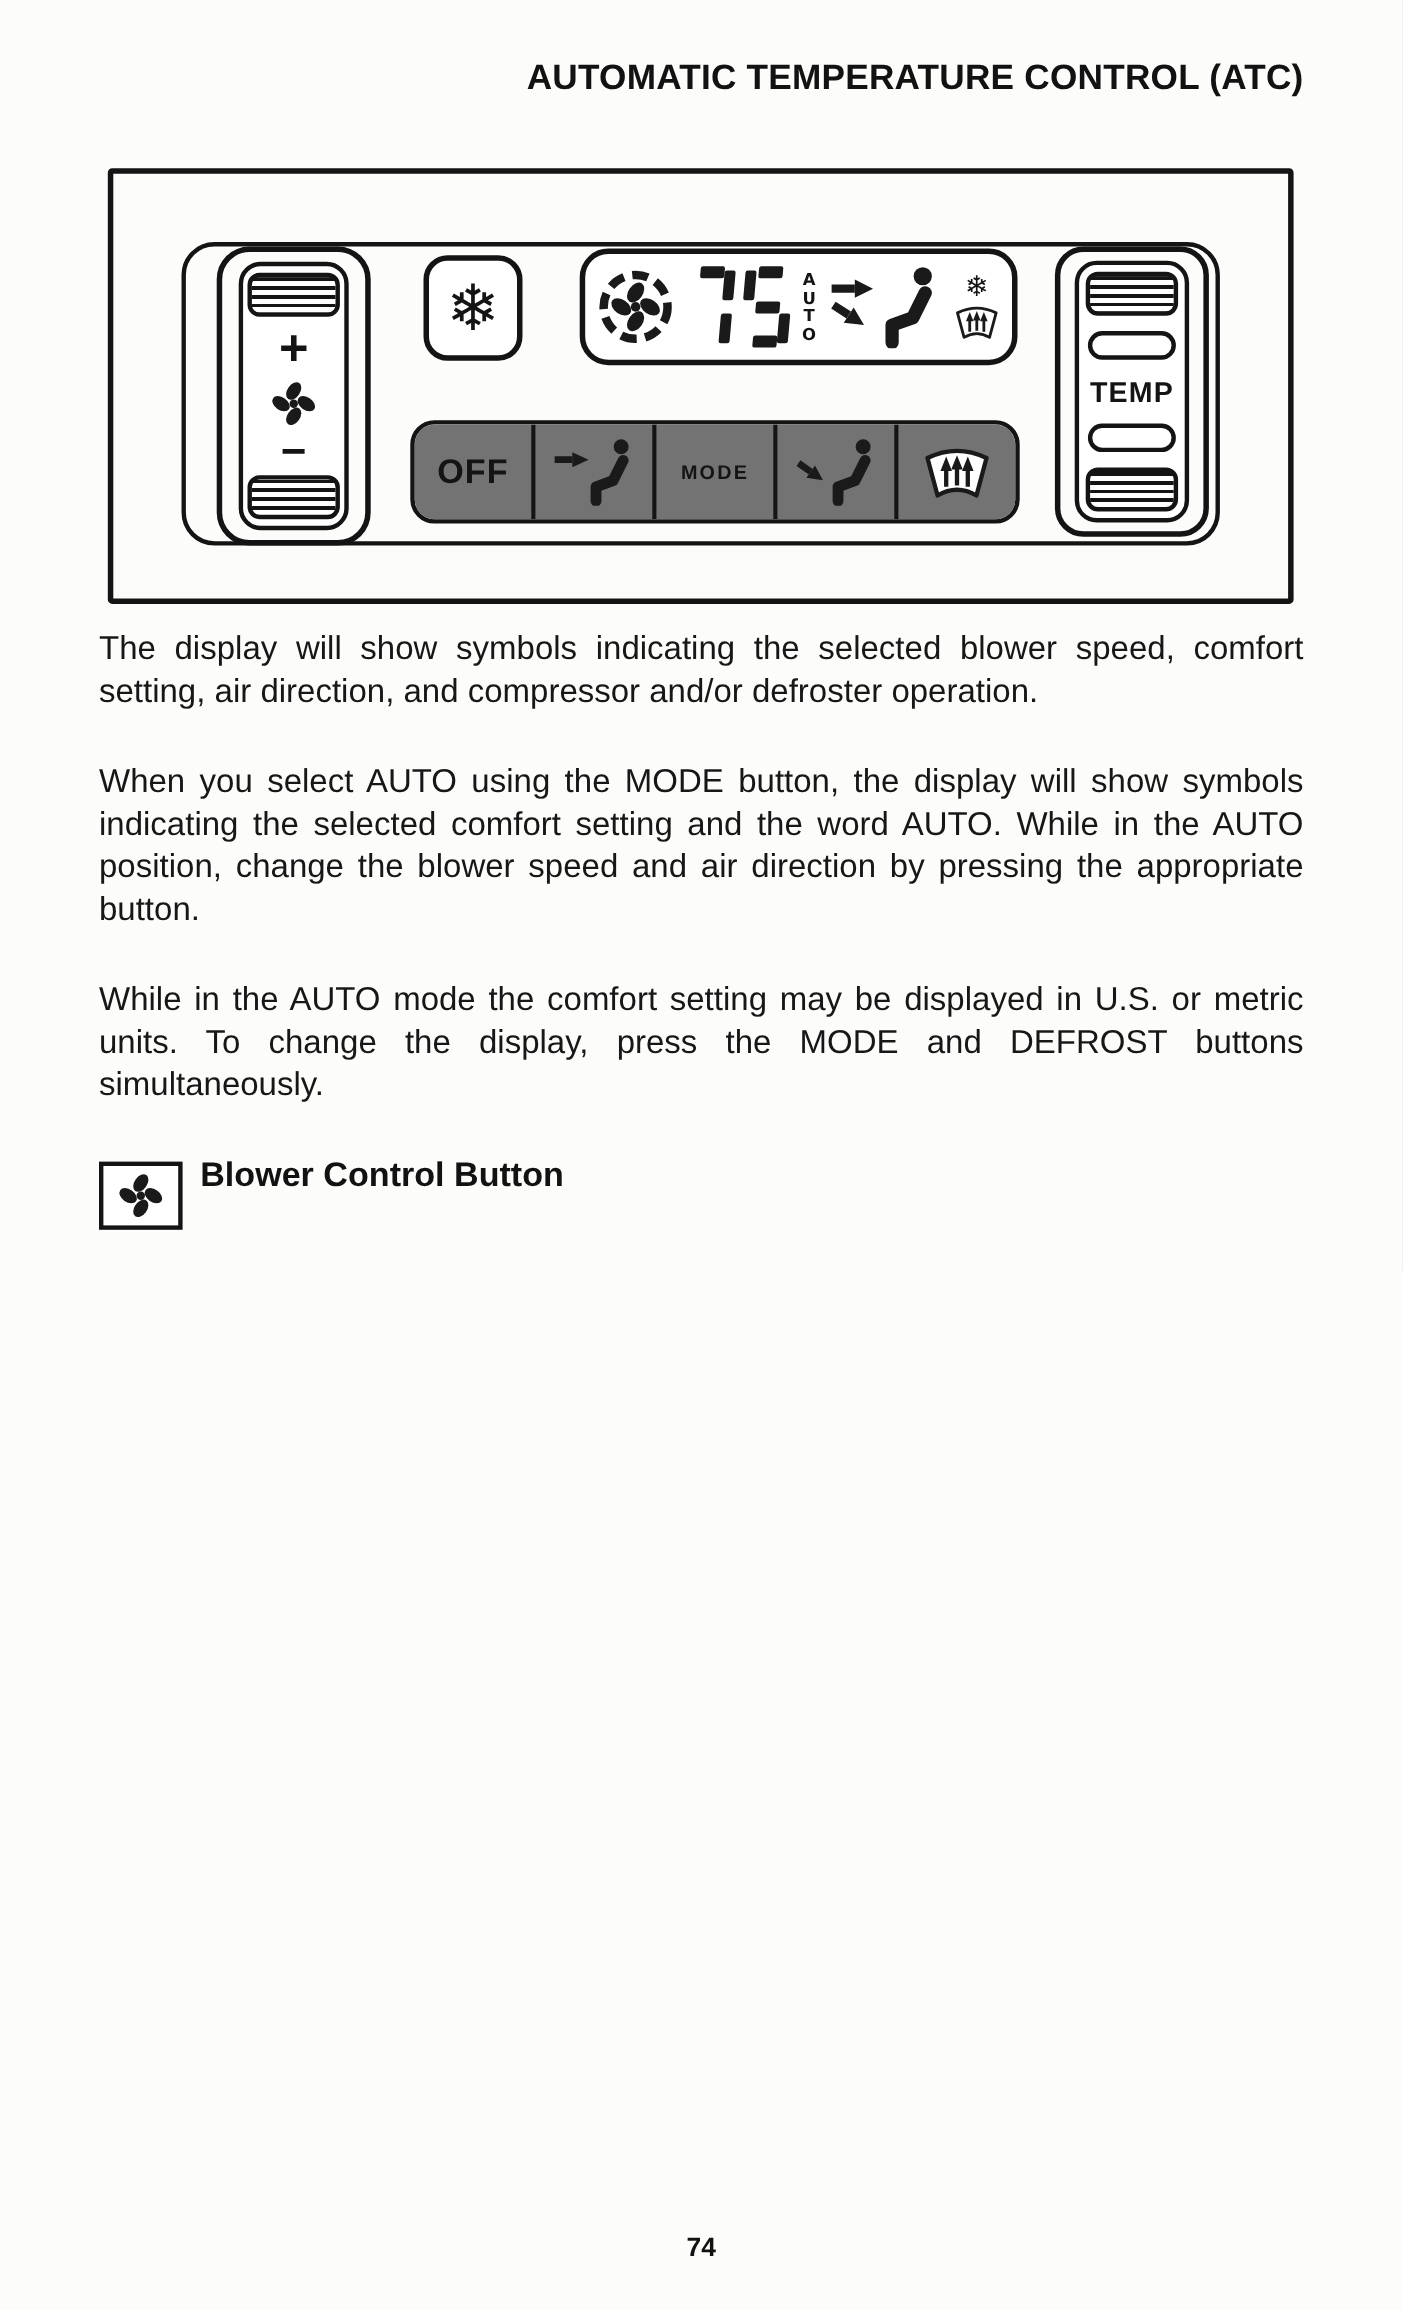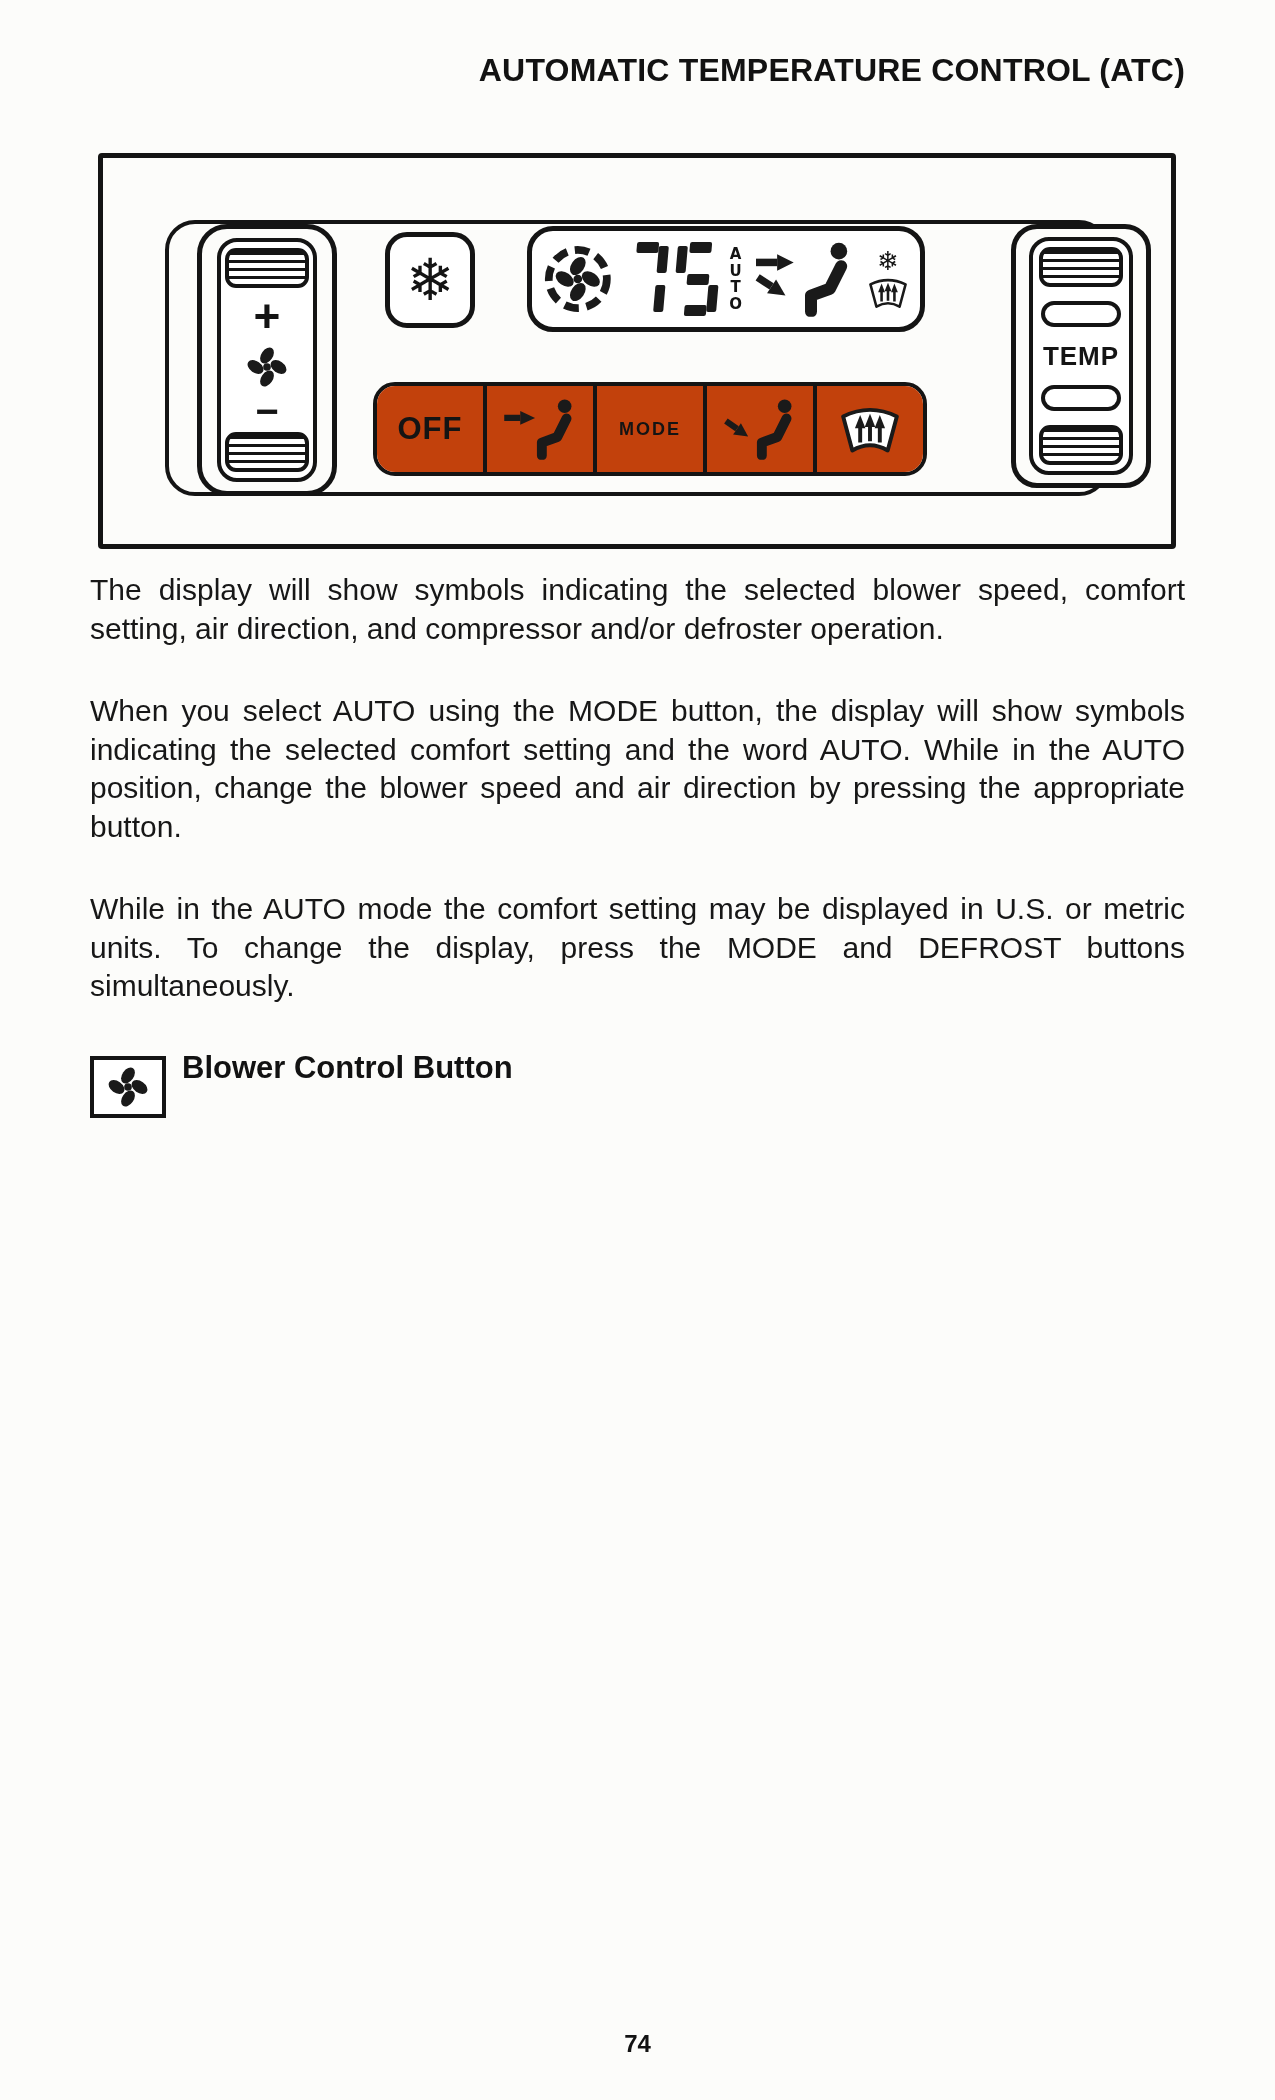--- a/index.html
+++ b/index.html
@@ -26,21 +26,21 @@
   }
   .panel {
     position:absolute; left:62px; top:62px; width:944px; height:276px;
     border:4px solid #141414; border-radius:30px; background:#fcfcfa;
   }
   .well {
     position:absolute; background:#fcfcfa;
     border:5px solid #141414; display:flex; align-items:center; justify-content:center;
   }
   .blower-well { left:94px; top:66px; width:140px; height:272px; border-radius:30px; }
-  .temp-well   { left:908px; top:66px; width:140px; height:264px; border-radius:26px; }
+  .temp-well   { left:856px; top:66px; width:140px; height:264px; border-radius:26px; }
   .rocker {
     border:4px solid #141414; border-radius:20px; background:#fff;
     display:flex; flex-direction:column; align-items:center; justify-content:space-between;
     padding:6px 0;
   }
   .blower-rocker { width:100px; height:244px; }
   .temp-rocker   { width:104px; height:238px; }
   .ribbed {
     width:84px; height:40px; border:4px solid #141414; border-radius:11px;
     background:repeating-linear-gradient(180deg,#141414 0 3.5px,#ffffff 3.5px 8px);
@@ -83,21 +83,21 @@
   }
   .display-right-col { display:flex; flex-direction:column; align-items:center; gap:1px; }
 
   .btn-row {
     position:absolute; left:270px; top:224px; width:554px; height:94px;
     border:4px solid #141414; border-radius:22px; background:#fff;
     display:flex; overflow:hidden;
   }
   .btn-cell {
     flex:1; display:flex; align-items:center; justify-content:center;
-    border-right:4px solid #141414; background:#c2410c;
+    border-right:4px solid #141414; background:#737373;
   }
   .btn-cell:last-child { border-right:none; }
   .off-label  { font-size:31px; font-weight:bold; letter-spacing:1px; color:#141414; }
   .mode-label { font-size:18px; font-weight:bold; letter-spacing:2px; color:#141414; }
 
   
   .body-text { margin-top:22px; }
   .body-text p {
     font-size:30px; line-height:38.5px; text-align:justify;
     margin-bottom:44px; color:#171717;

